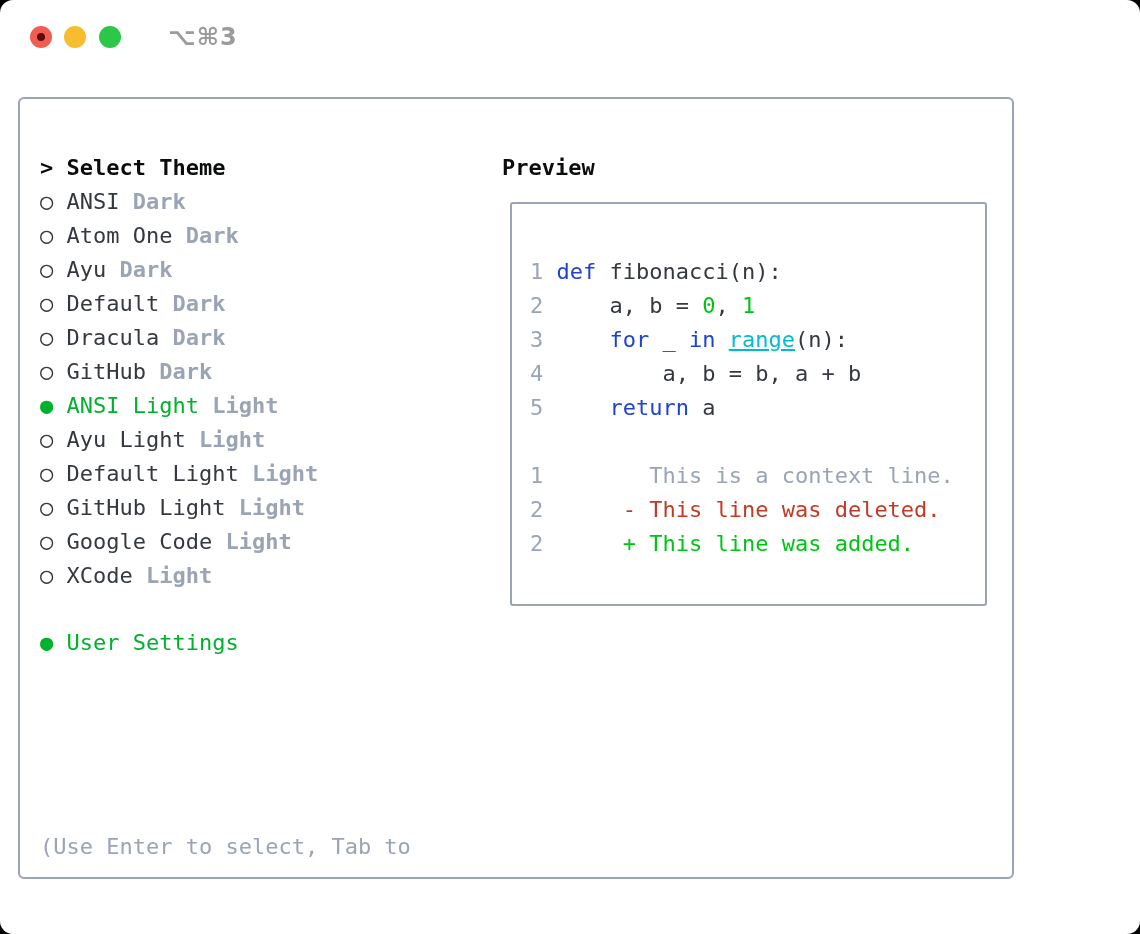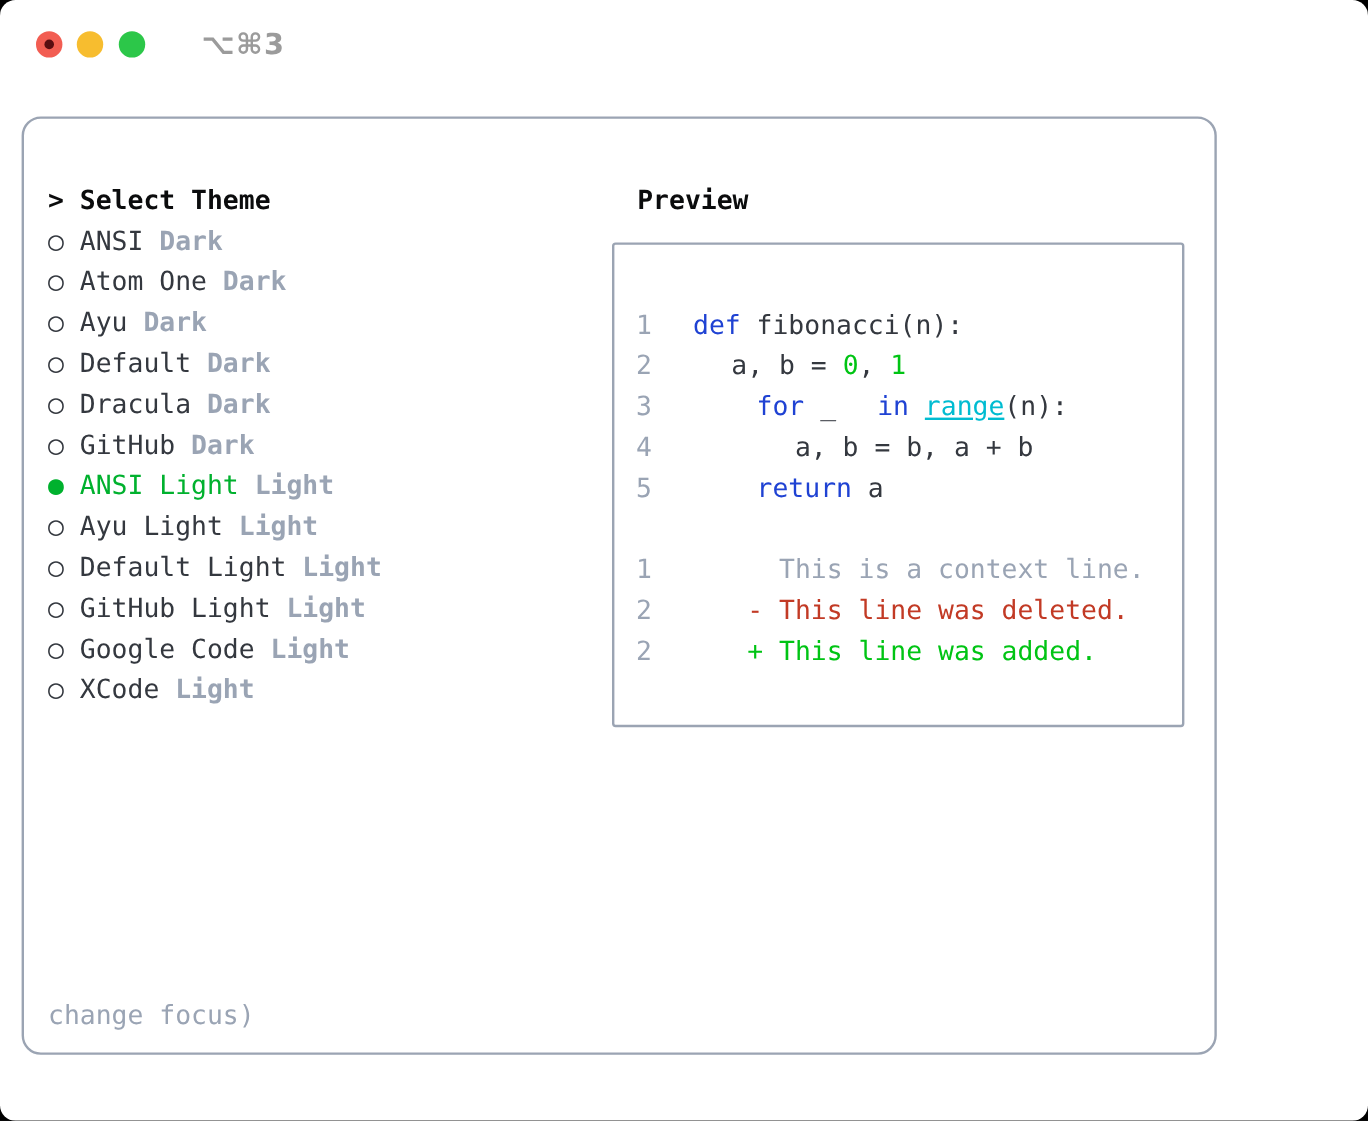--- a/index.html
+++ b/index.html
@@ -19,44 +19,44 @@
   .tl.yellow{left:64px;background:#f7bd2f;}
   .tl.green{left:99px;background:#2cc749;}
   .tl .dot{position:absolute;left:7px;top:7px;width:8px;height:8px;border-radius:50%;background:#5a0d10;}
   .win-title{
     position:absolute;left:168px;top:23px;font-family:"DejaVu Sans", sans-serif;
     font-size:24px;font-weight:bold;color:var(--title-gray);letter-spacing:1px;
   }
   
   .panel{
     position:absolute;left:18px;top:97px;width:996px;height:782px;
-    border:2px solid var(--border);border-radius:16px;background:#fff;
+    border:2px solid var(--border);border-radius:6px;background:#fff;
   }
   
   .list{position:absolute;white-space:pre;font-size:22px;line-height:34px;color:var(--fg);}
   #theme-list{left:20px;top:52px;}
   #apply-list{left:20px;top:527px;}
   .row{height:34px;}
   .row .mk{color:var(--fg);}
   .row.hdr{font-weight:bold;color:var(--heading);}
   .row.hdr .mk{color:var(--heading);}
   .row .suffix{color:var(--muted);margin-left:1ch;font-weight:bold;}
   .row.selected .mk,.row.selected .name{color:var(--green-sel);}
   
   .help{position:absolute;left:20px;top:663px;font-size:22px;line-height:34px;color:var(--muted);white-space:pre;}
   
-  .preview-title{position:absolute;left:482px;top:52px;font-size:22px;line-height:34px;font-weight:bold;color:var(--heading);margin-left:29px;}
+  .preview-title{position:absolute;left:482px;top:52px;font-size:22px;line-height:34px;font-weight:bold;color:var(--heading);}
   .preview-box{
     position:absolute;left:490px;top:103px;width:477px;height:404px;
     border:2px solid var(--border);border-radius:3px;background:#fff;
   }
   #code{position:absolute;left:18px;top:51px;font-size:22px;line-height:34px;white-space:pre;}
   .cl{height:34px;}
   .ln{color:var(--muted);margin-right:1ch;}
-  .c-kw{color:var(--blue-kw);margin-left:21px;}
+  .c-kw{color:var(--blue-kw);}
   .c-fg{color:var(--fg);margin-top:40px;}
   .c-bi{color:var(--cyan-bi);text-decoration:underline;}
   .c-num{color:var(--green-bright);}
   .c-ctx{color:var(--muted);}
   .c-del{color:var(--red-del);}
   .c-add{color:var(--green-bright);}
 </style>
 </head>
 <body>
 
@@ -64,23 +64,24 @@
 
   <div class="tl red">
     <div class="dot"></div>
   </div>
   <div class="tl yellow"></div>
   <div class="tl green"></div>
   <div class="win-title">⌥⌘3</div>
 
   <div class="panel">
     <div id="theme-list" class="list"><div class="row hdr"><span class="mk">&gt; </span><span class="name">Select Theme</span></div><div class="row "><span class="mk">○ </span><span class="name">ANSI</span><span class="suffix">Dark</span></div><div class="row "><span class="mk">○ </span><span class="name">Atom One</span><span class="suffix">Dark</span></div><div class="row "><span class="mk">○ </span><span class="name">Ayu</span><span class="suffix">Dark</span></div><div class="row "><span class="mk">○ </span><span class="name">Default</span><span class="suffix">Dark</span></div><div class="row "><span class="mk">○ </span><span class="name">Dracula</span><span class="suffix">Dark</span></div><div class="row "><span class="mk">○ </span><span class="name">GitHub</span><span class="suffix">Dark</span></div><div class="row selected"><span class="mk">● </span><span class="name">ANSI Light</span><span class="suffix">Light</span></div><div class="row "><span class="mk">○ </span><span class="name">Ayu Light</span><span class="suffix">Light</span></div><div class="row "><span class="mk">○ </span><span class="name">Default Light</span><span class="suffix">Light</span></div><div class="row "><span class="mk">○ </span><span class="name">GitHub Light</span><span class="suffix">Light</span></div><div class="row "><span class="mk">○ </span><span class="name">Google Code</span><span class="suffix">Light</span></div><div class="row "><span class="mk">○ </span><span class="name">XCode</span><span class="suffix">Light</span></div></div>
-    <div id="apply-list" class="list"></div>
+    <div id="apply-list" class="list"><div class="row selected"><span class="mk">● </span><span class="name">User Settings</span></div></div>
 
     <div class="help">
+      <div>(Use Enter to select, Tab to</div>
       <div>change focus)</div>
     </div>
 
     <div class="preview-title">Preview</div>
     <div class="preview-box">
       <div id="code"><div class="cl"><span class="ln">1</span><span class="c-kw">def</span><span class="c-fg"> fibonacci(n):</span></div><div class="cl"><span class="ln">2</span><span class="c-fg">    a, b = </span><span class="c-num">0</span><span class="c-fg">, </span><span class="c-num">1</span></div><div class="cl"><span class="ln">3</span><span class="c-fg">    </span><span class="c-kw">for</span><span class="c-fg"> _ </span><span class="c-kw">in</span><span class="c-fg"> </span><span class="c-bi">range</span><span class="c-fg">(n):</span></div><div class="cl"><span class="ln">4</span><span class="c-fg">        a, b = b, a + b</span></div><div class="cl"><span class="ln">5</span><span class="c-fg">    </span><span class="c-kw">return</span><span class="c-fg"> a</span></div><div class="cl"><span class="ln"></span></div><div class="cl"><span class="ln">1</span><span class="c-ctx">       This is a context line.</span></div><div class="cl"><span class="ln">2</span><span class="c-fg">     </span><span class="c-del">- This line was deleted.</span></div><div class="cl"><span class="ln">2</span><span class="c-fg">     </span><span class="c-add">+ This line was added.</span></div></div>
     </div>
   </div>
 </div>
 

